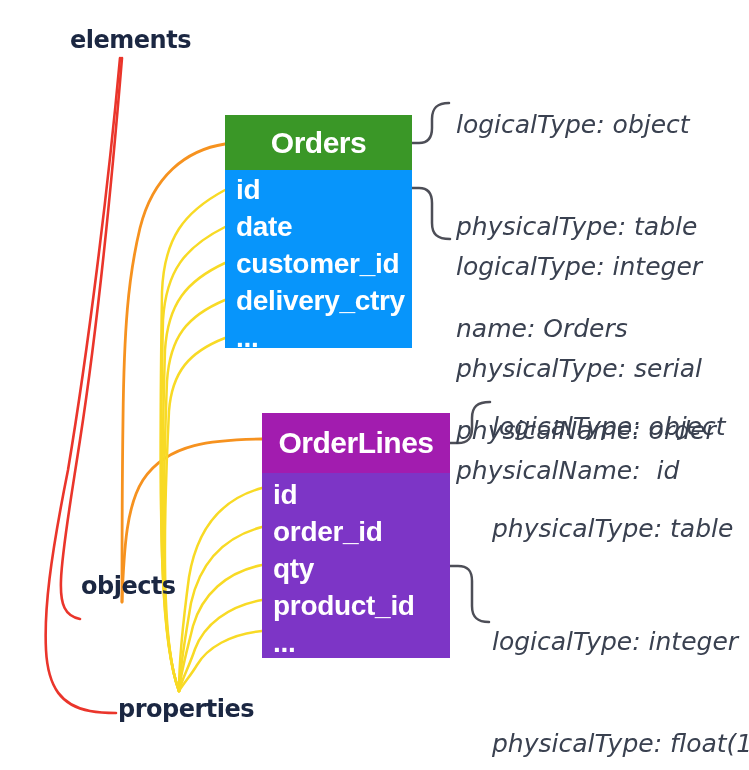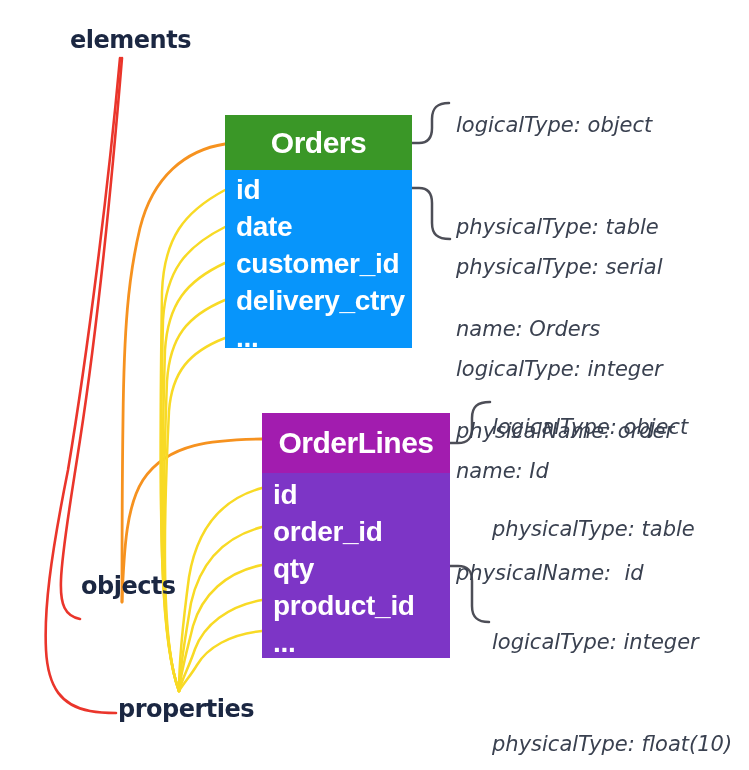--- a/index.html
+++ b/index.html
@@ -38,21 +38,21 @@
   #table-orders .hdr   { height:55px; background:#3a9727; }
   #table-orders .tbody { height:177px; background:#0795fb; }
 
   #table-orderlines { left:262px; top:413px; width:188px; }
   #table-orderlines .hdr   { height:60px; background:#a21caf; }
   #table-orderlines .tbody { height:182px; background:#7d35c6; padding-top:3px; }
 
   .ann {
     position:absolute; z-index:3;
     font-family:"DejaVu Sans", sans-serif; font-style:italic;
-    font-weight:400; font-size:21px; line-height:34px; color:#3a4150;
+    font-weight:400; font-size:25px; line-height:34px; color:#3a4150;
     white-space:pre;
   }
   #ann-0 { left:456px; top:40px;  }
   #ann-1 { left:456px; top:182px; }
   #ann-2 { left:492px; top:342px; }
   #ann-3 { left:492px; top:557px; }
 </style>
 </head>
 <body>
 
@@ -112,23 +112,22 @@
   </div>
 </div>
 
 <div class="ann" id="ann-0">
   <div>logicalType: object</div>
   <div>physicalType: table</div>
   <div>name: Orders</div>
   <div>physicalName: order</div>
 </div>
 <div class="ann" id="ann-1">
+  <div>logicalType: integer</div>
   <div>physicalType: serial</div>
-  <div>logicalType: integer</div>
-  <div>name: Id</div>
   <div>physicalName:  id</div>
 </div>
 <div class="ann" id="ann-2">
   <div>logicalType: object</div>
   <div>physicalType: table</div>
 </div>
 <div class="ann" id="ann-3">
   <div>logicalType: integer</div>
   <div>physicalType: float(10)</div>
   

